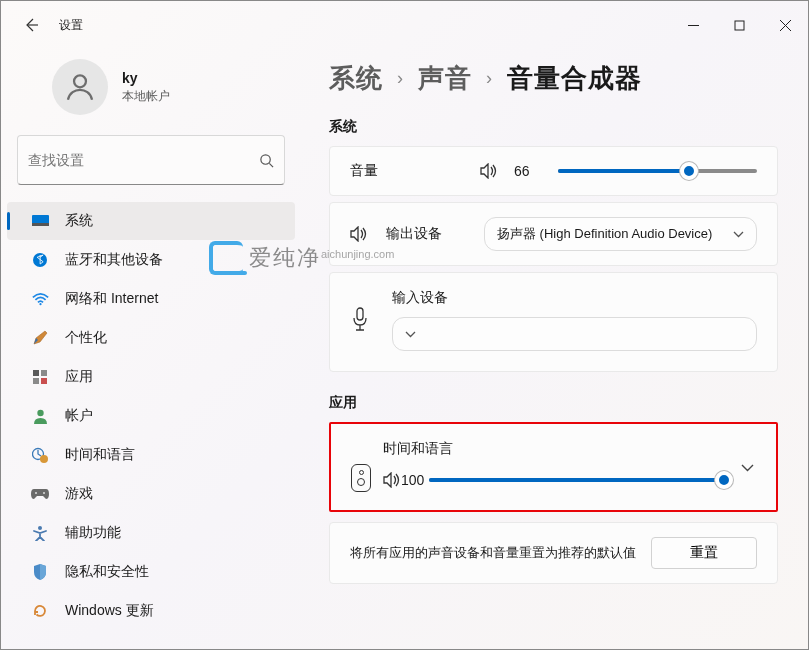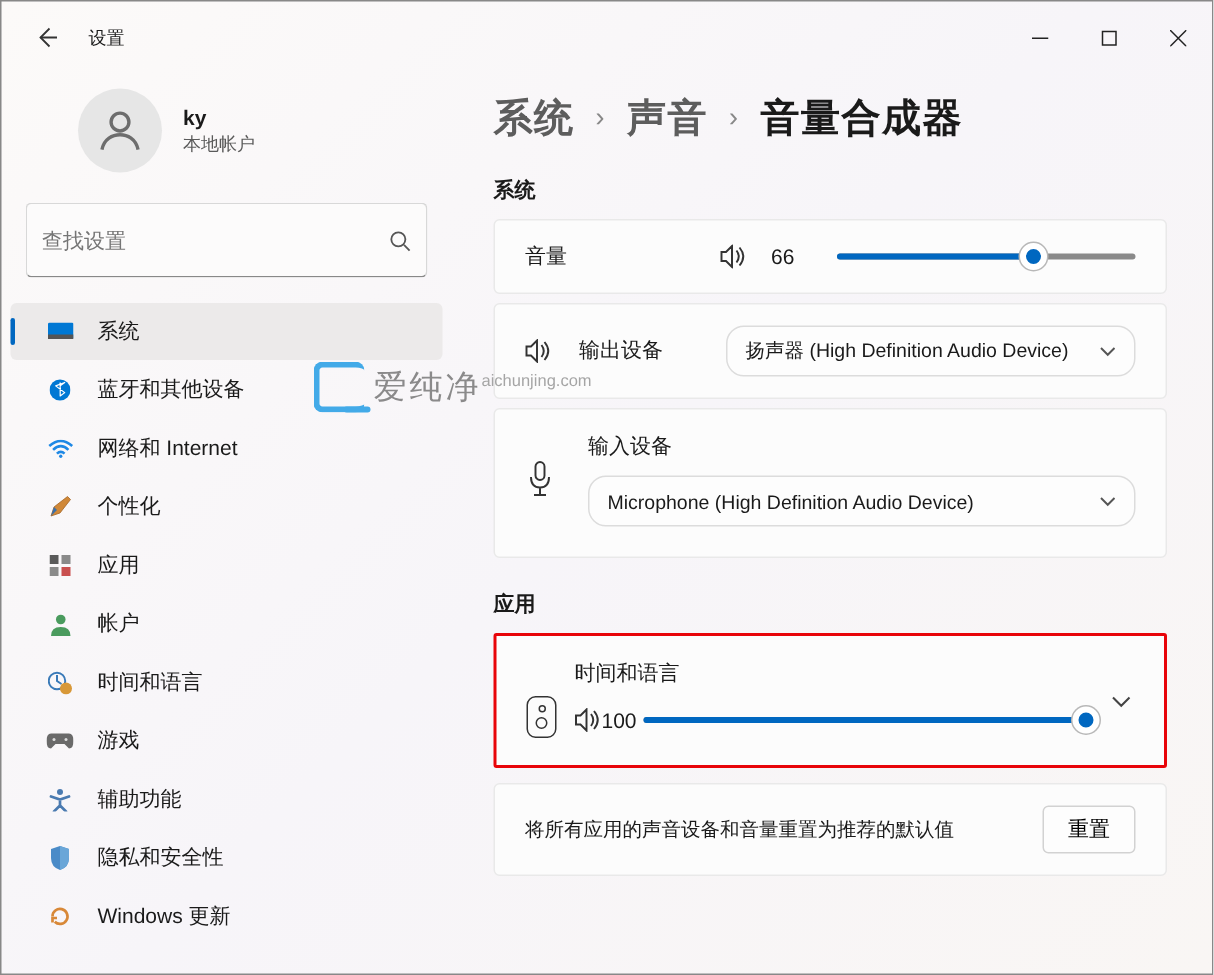--- a/index.html
+++ b/index.html
@@ -126,21 +126,21 @@
   .spk-badge .o1 { width:5px; height:5px; border:1.2px solid #333; border-radius:50%; }
   .spk-badge .o2 { width:8px; height:8px; border:1.2px solid #333; border-radius:50%; }
 
   .reset-row {
     background:#fcfcfc; border:1px solid #e9e9e9; border-radius:4px;
     padding:14px 20px; display:flex; align-items:center; justify-content:space-between;
   }
   .reset-text { font-size:13px; line-height:1.5; max-width:290px; }
   .reset-btn {
     background:#fdfdfd; border:1px solid #d2d2d2; border-radius:4px;
-    padding:6px 16px; font-size:14px; cursor:pointer;
+    padding:6px 38px; font-size:14px; cursor:pointer;
   }
 
   .watermark {
     position:absolute; left:208px; top:240px; display:flex; align-items:center; gap:6px;
     opacity:0.88; pointer-events:none;
   }
   .wm-sq {
     width:34px; height:34px; border:4px solid #2aa0e6; border-radius:6px;
     border-right:none; border-bottom-color:#2aa0e6;
     position:relative;
@@ -370,21 +370,20 @@
       <div class="input-card">
         <div>
           <svg width="20" height="26" viewBox="0 0 20 26">
               <rect x="7" y="1" width="6" height="12" rx="3" fill="none" stroke="#333" stroke-width="1.3"></rect>
               <path d="M4 11 q0 7 6 7 q6 0 6 -7 M10 18 v5 M6 23 h8" fill="none" stroke="#333" stroke-width="1.3"></path>
             </svg>
         </div>
         <div class="right">
           <div class="dlabel">输入设备</div>
           <div class="select">
-            <span>Microphone (High Definition Audio Device)</span>
             <svg width="11" height="7">
                 <path d="M1 1 L5.5 5.5 L10 1" stroke="#555" stroke-width="1.3" fill="none"></path>
               </svg>
           </div>
         </div>
       </div>
 
       <div class="section-label">应用</div>
 
       <div class="app-card">

